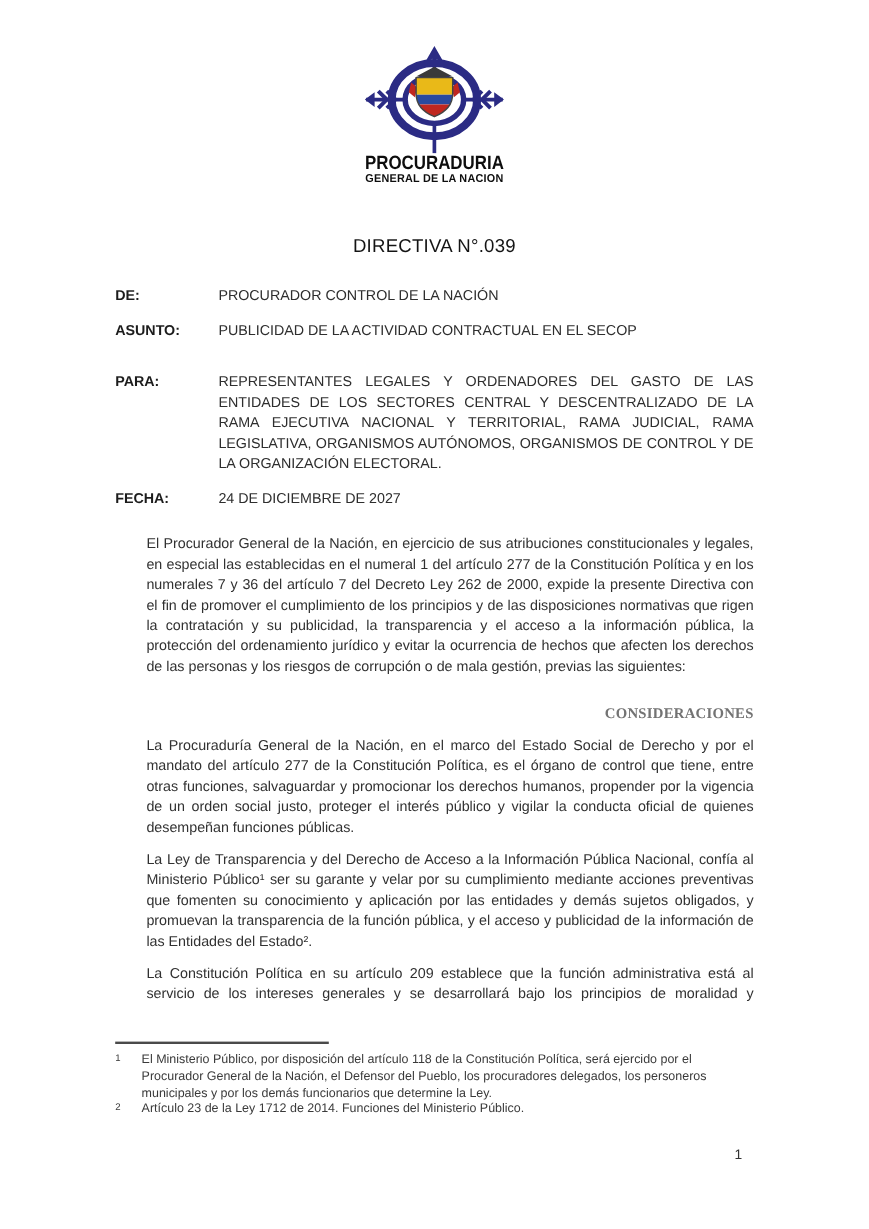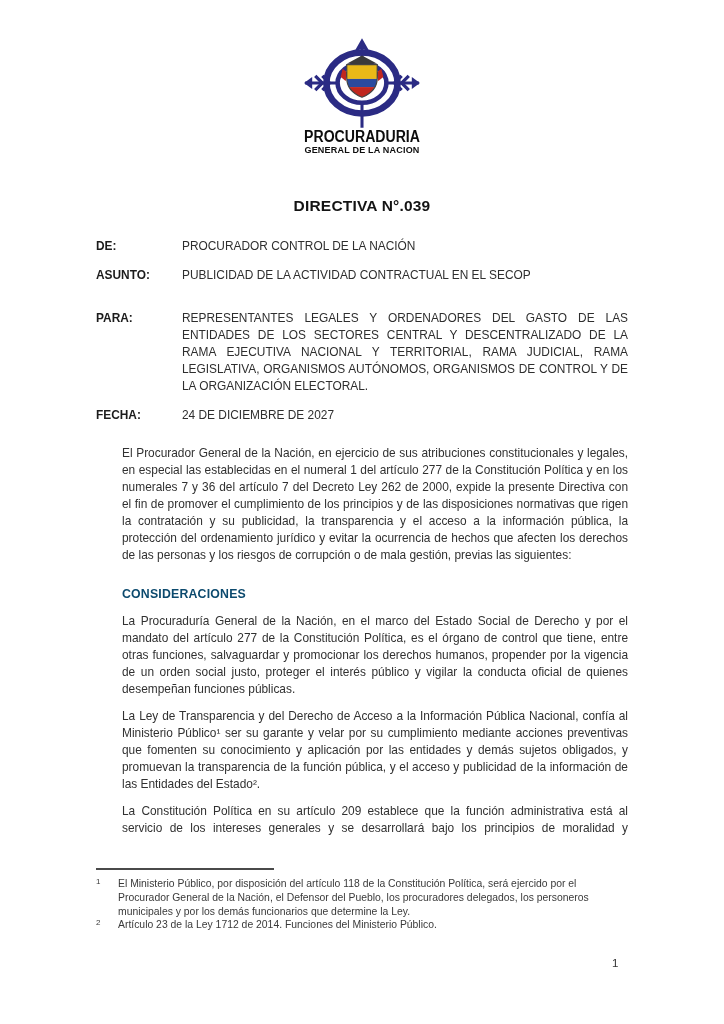--- a/index.html
+++ b/index.html
@@ -13,37 +13,37 @@
   .logo-line1 {
     font-weight:bold; font-size:16px; line-height:15px; color:#0d0d0d;
     transform:scaleX(.88); transform-origin:center; letter-spacing:0px; margin-top:1px;
   }
   .logo-line2 {
     font-weight:bold; font-size:9.5px; line-height:11px; color:#0d0d0d;
     transform:scaleX(.95); transform-origin:center; letter-spacing:.2px;
   }
   
   .doc-title {
-    margin:42px 0 0 0; text-align:center; font-size:15.5px; font-weight:bold;
+    margin:42px 0 0 0; text-align:center; font-size:15.5px; font-weight:normal;
     color:#141414; letter-spacing:.2px;
   }
   
   .content { position:absolute; left:96px; top:238px; width:532px; }
   .meta { font-size:11.9px; line-height:17px; }
   .meta-row { display:grid; grid-template-columns:86px 446px; margin-bottom:12px; }
   .meta-row.gap-lg { margin-bottom:26px; }
   .meta-label { font-weight:bold; color:#1c1c1c; }
   .meta-value { text-align:justify; color:#2e2e2e; }
   .bodytext { font-size:11.9px; line-height:17px;margin-left:26px; }
   .bodytext p { margin:0 0 10px 0; text-align:justify; color:#313131; }
   .bodytext p.intro { margin-top:21px; }
   .bodytext p.continued { text-align-last:justify; }
   .section-heading {
-    margin:22px 0 10px 0; text-align:left; font-size:12.3px; font-weight:bold;
-    color:#0c4a6e; letter-spacing:.2px;
+    margin:22px 0 10px 0; text-align:right; font-size:12.3px; font-weight:bold;
+    color:#737373; letter-spacing:.2px;font-family:Liberation Serif, serif;
   }
   
   .footnotes { position:absolute; left:96px; top:868px; width:532px; font-size:10.4px; line-height:13.8px; color:#3a3a3a; }
   .fn-separator { width:178px; border-top:2px solid #4a4a4a; margin-bottom:7px; }
   .fn-row { display:grid; grid-template-columns:22px 510px; }
   .fn-marker { font-size:8px; position:relative; top:-2px; color:#3a3a3a; }
   .fn-text { color:#3a3a3a; }
   .page-number { position:absolute; left:612px; top:957px; font-size:11.5px; color:#333333; }
 </style>
 </head>

